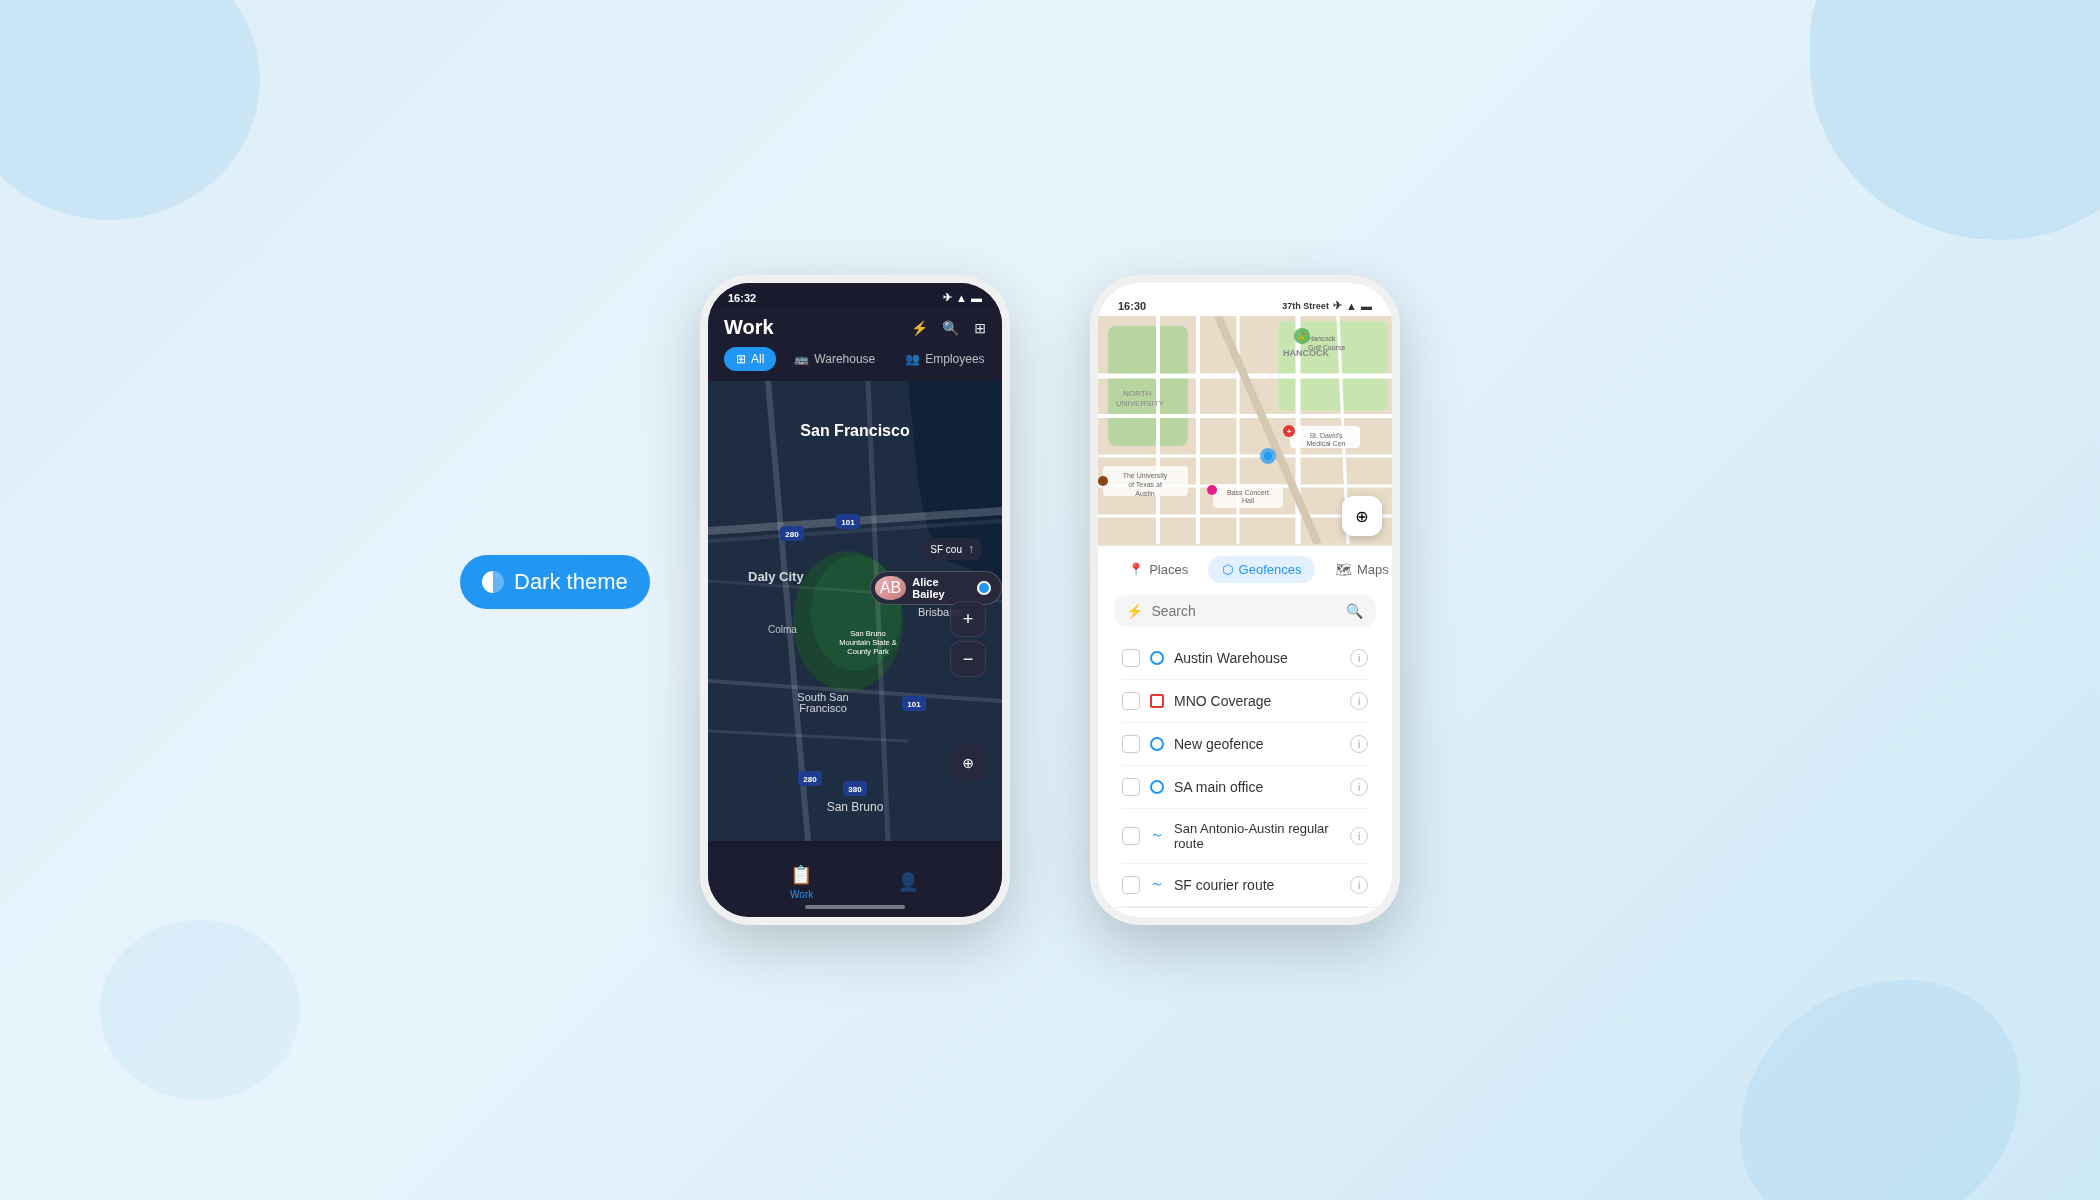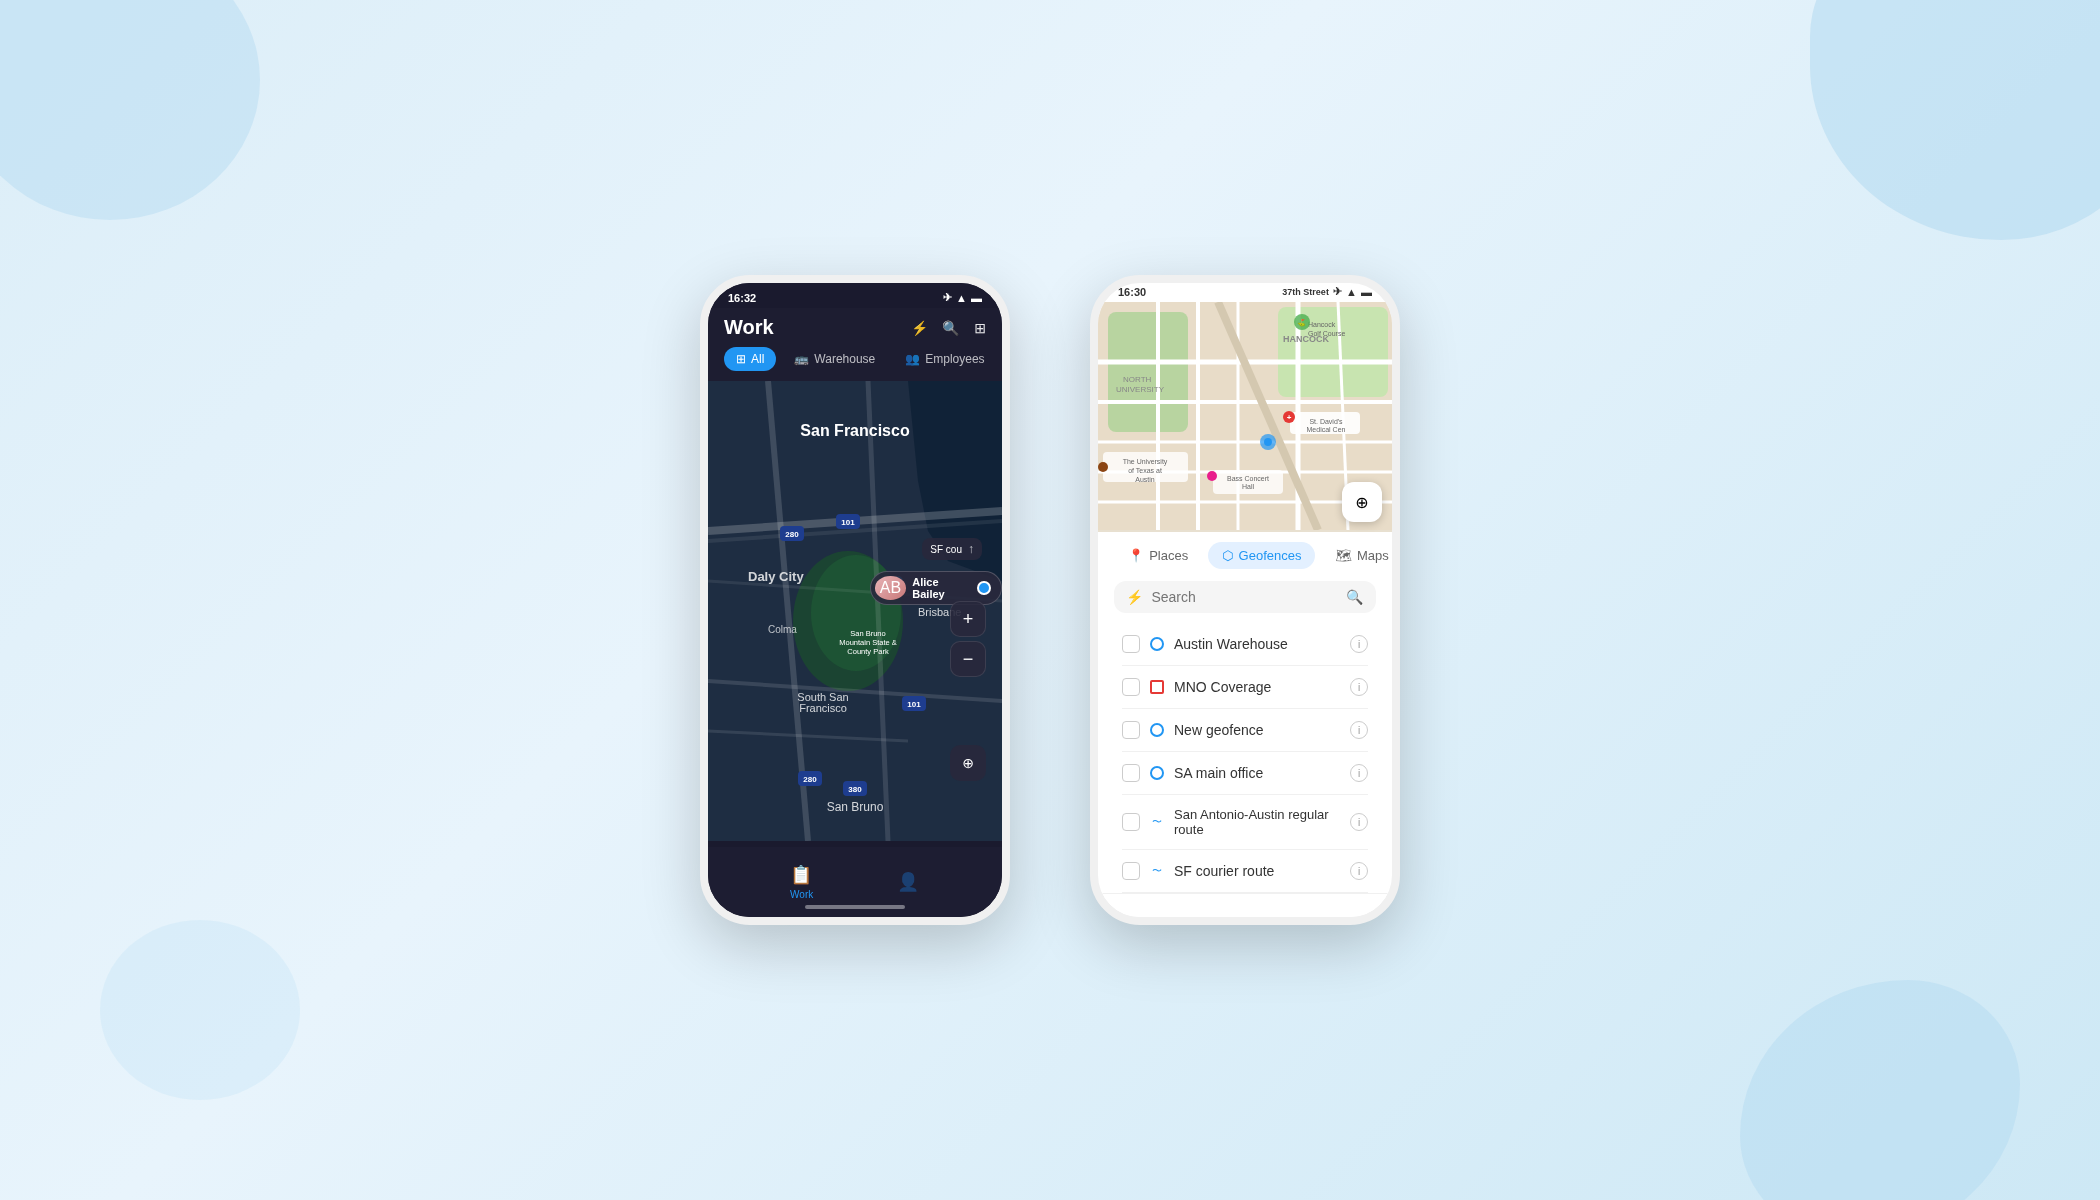--- a/index.html
+++ b/index.html
@@ -273,21 +273,21 @@
 
     
     .phone-light {
       width: 310px;
       height: 650px;
       background: white;
       border: 8px solid #f0f0f0;
     }
     .phone-light .status-bar {
       background: transparent;
-      padding: 2px 20px 4px;
+      padding: 16px 20px 4px;
       font-size: 11px;
       font-weight: 600;
       display: flex;
       justify-content: space-between;
       align-items: center;
       color: #333;
     }
     .phone-light .map-top {
       height: 230px;
       position: relative;
@@ -454,20 +454,24 @@
 </head>
 <body>
 
 <div class="blob blob-tl"></div>
 <div class="blob blob-tr"></div>
 <div class="blob blob-br"></div>
 <div class="blob blob-bl"></div>
 
 <div class="phones-container">
 
+  <div class="dark-theme-badge">
+    <div class="half-circle"></div>
+    <span>Dark theme</span>
+  </div>
 
   <div class="phone phone-dark">
 
     <div class="status-bar">
       <span>16:32</span>
       <div class="status-icons">
         <span>✈</span>
         <span>▲</span>
         <span>▬</span>
       </div>

